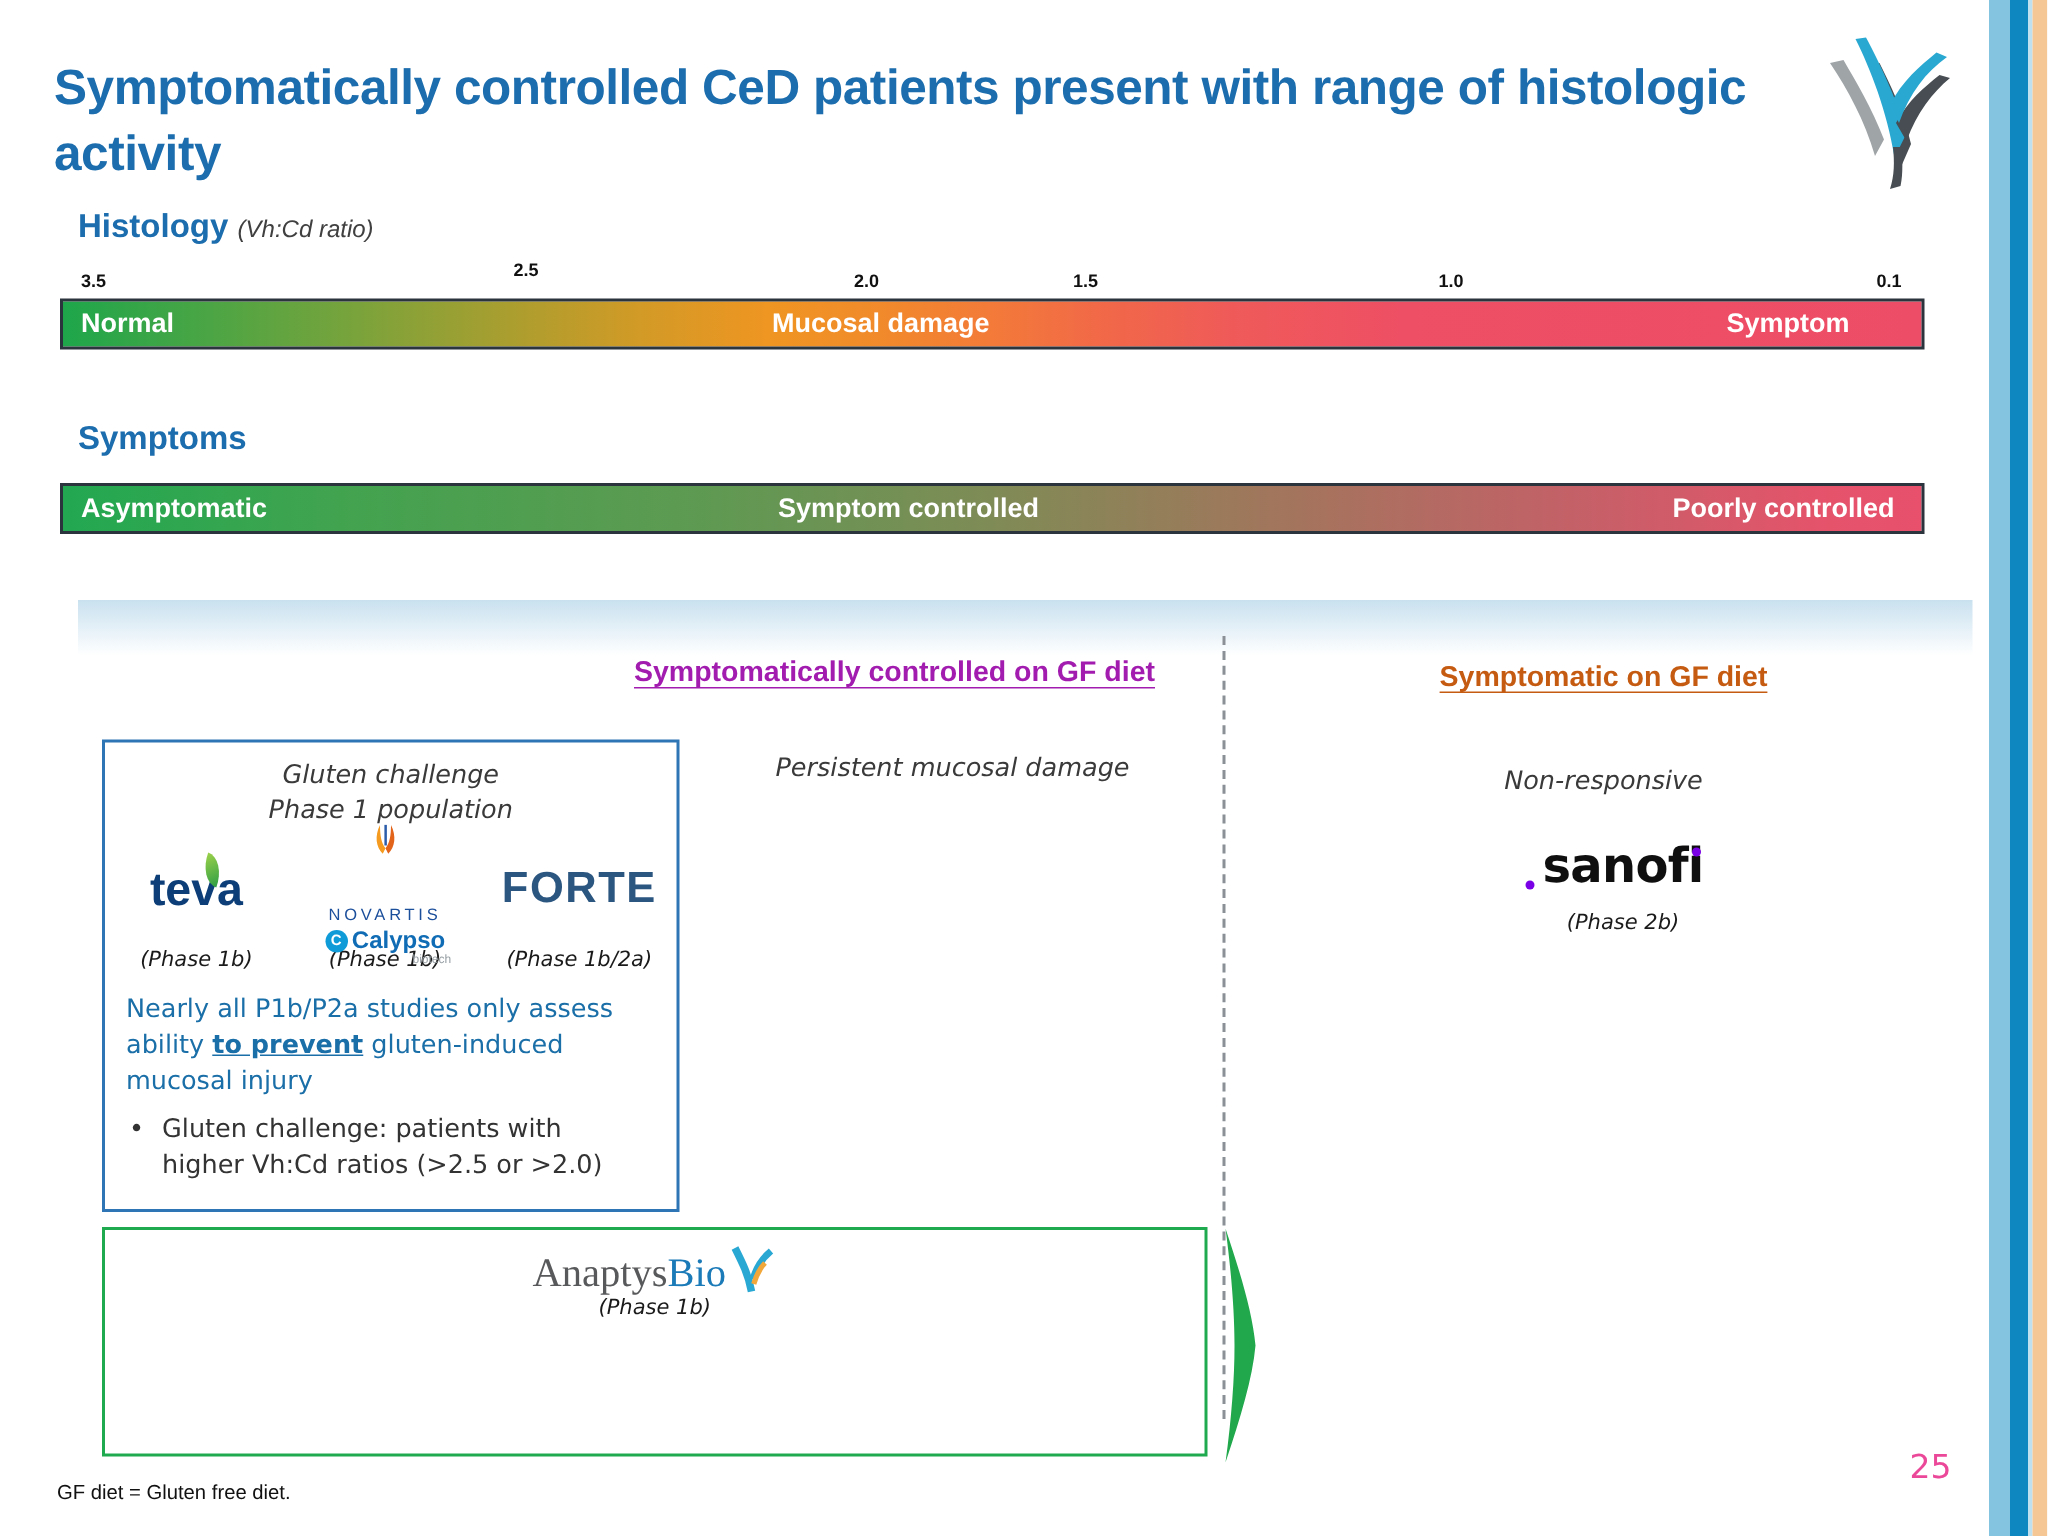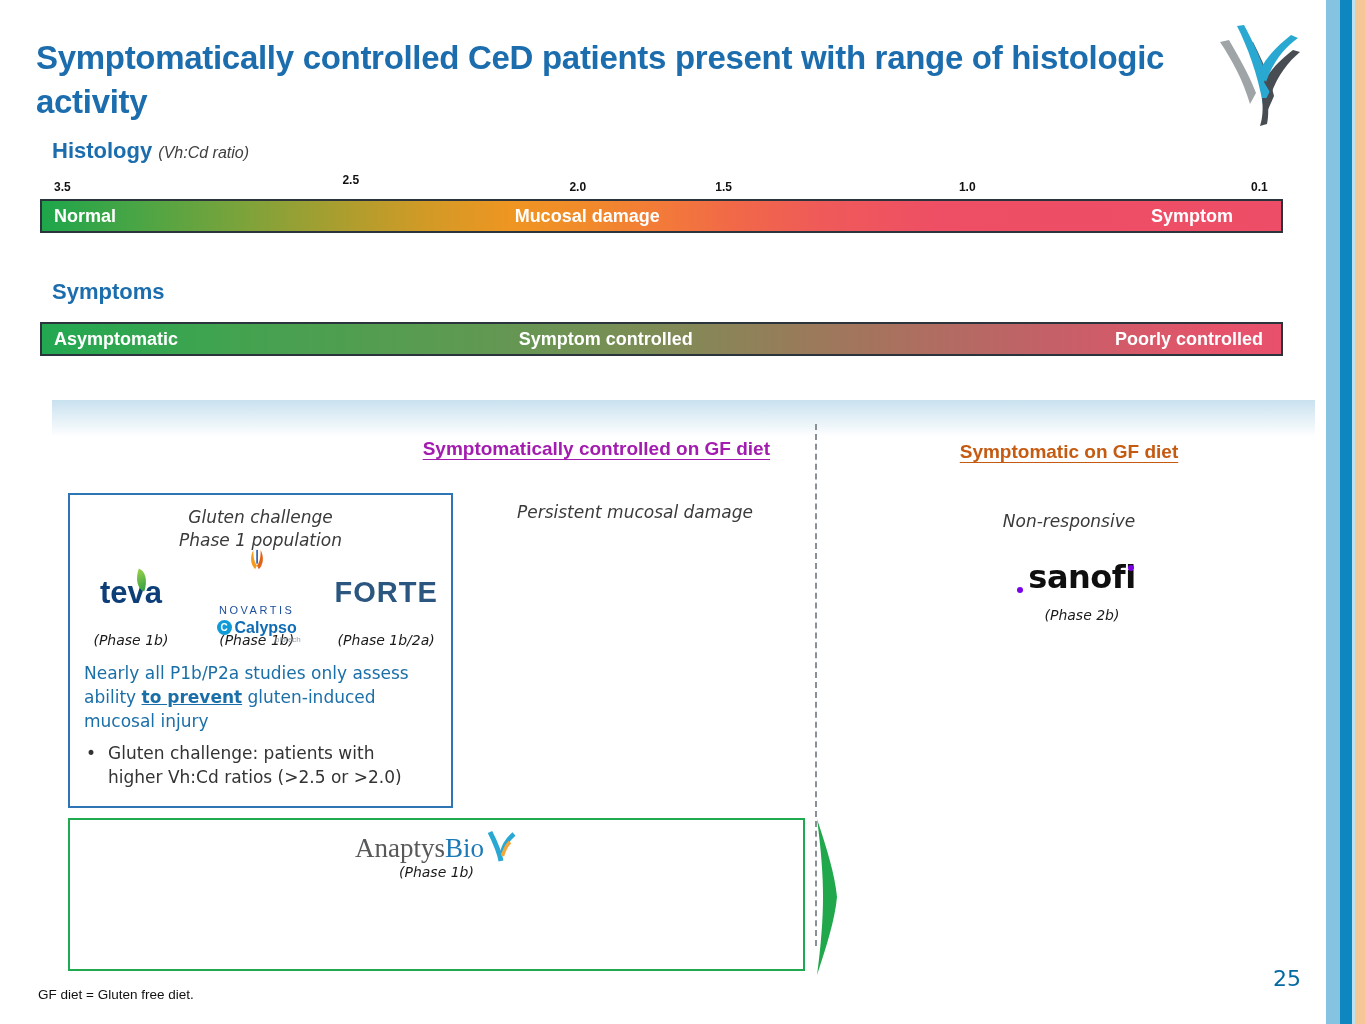--- a/index.html
+++ b/index.html
@@ -104,21 +104,21 @@
              border:2px solid #1faa50;box-sizing:border-box;background:#fff;text-align:center;}
   .anaptys-logo{display:inline-flex;align-items:flex-end;margin-top:8px;height:36px;
                 font-family:"Liberation Serif",serif;font-size:27px;}
   .anaptys-p1{color:#58595b;}
   .anaptys-p2{color:#1b7ab8;}
   .green-para{margin:7px 26px 0 26px;font-family:"DejaVu Sans",sans-serif;
               font-size:19px;line-height:1.33;color:#1e9e50;}
   .green-arrow{position:absolute;left:816px;top:819px;}
 
   .footnote{position:absolute;left:38px;top:987px;font-size:13.5px;color:#111;}
-  .page-number{position:absolute;right:64px;top:966px;font-size:22px;color:#0369a1;
+  .page-number{position:absolute;right:64px;top:966px;font-size:22px;color:#ec4899;
                font-family:"DejaVu Sans",sans-serif;}
 </style>
 </head>
 <body>
 
 <div class="slide">
 
   <div class="stripe stripe-1"></div>
   <div class="stripe stripe-2"></div>
   <div class="stripe stripe-3"></div>

